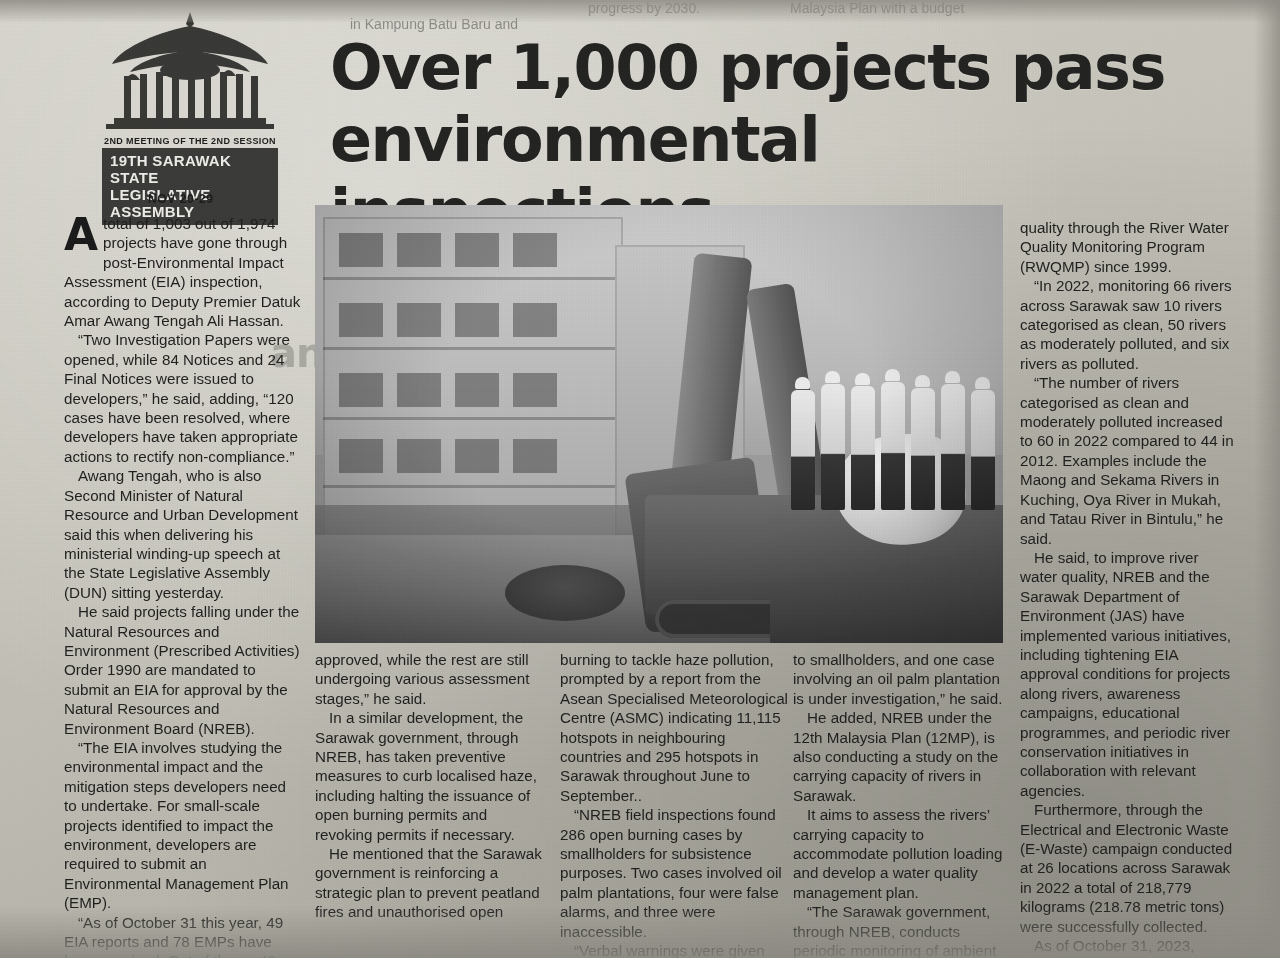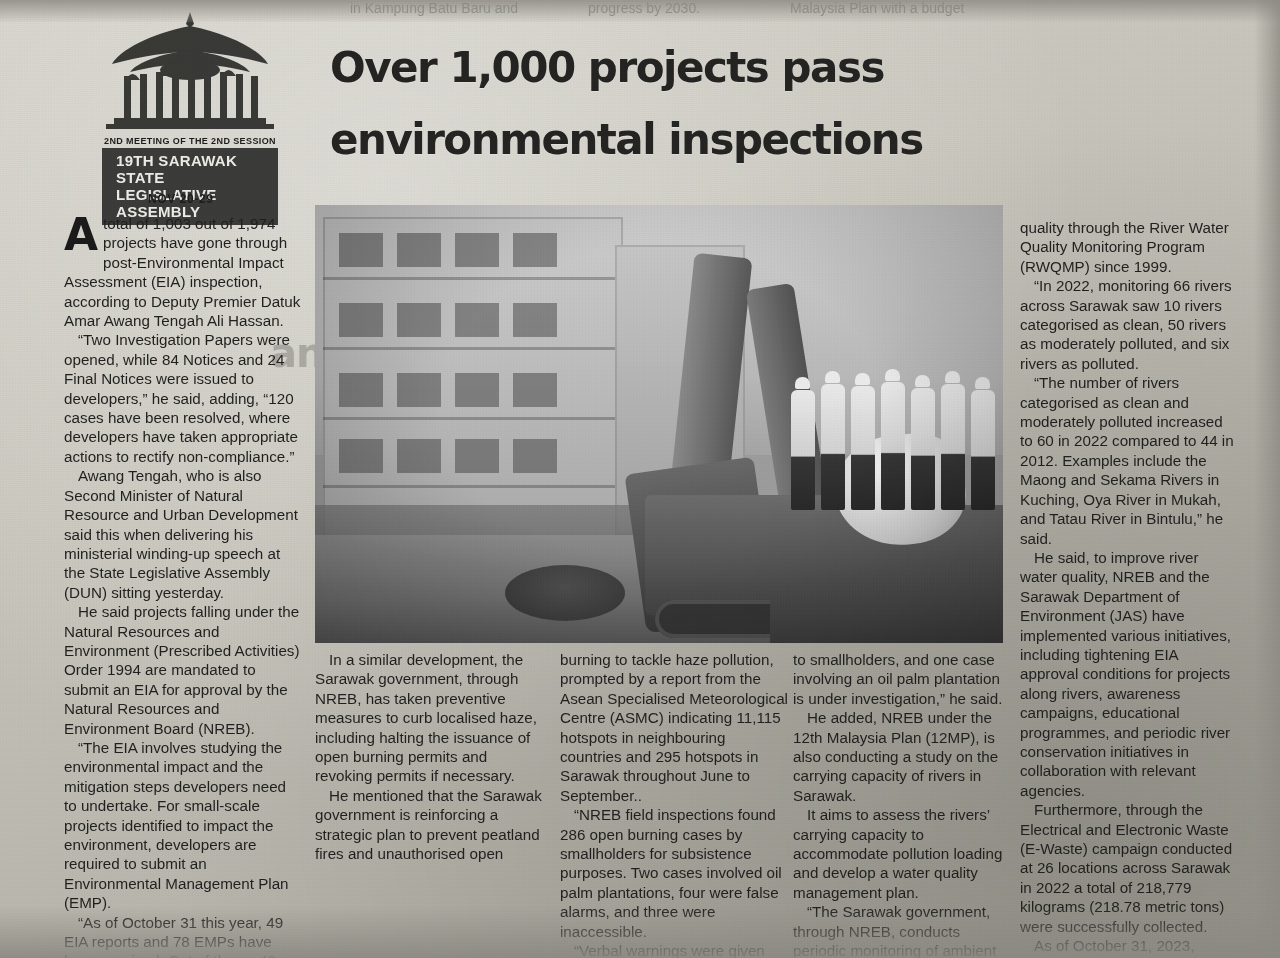--- a/index.html
+++ b/index.html
@@ -89,42 +89,42 @@
   #logo .ribbon2 {
     position: absolute;
     left: 24px; top: 138px;
     width: 176px;
     background: #3a3a38;
     color: #ecebe6;
     font-size: 15px;
     font-weight: bold;
     line-height: 17px;
     letter-spacing: 0.3px;
-    padding: 4px 6px 5px 14px;
+    padding: 4px 6px 5px 8px;
     box-sizing: border-box;
     text-align: left;
   }
   #logo .ribbon3 {
     position: absolute;
     left: 70px; top: 182px;
     font-size: 12px;
     font-weight: bold;
     color: #1c1c1c;
     letter-spacing: 0.6px;
   }
 
   
   #headline {
     position: absolute;
     left: 330px;
     top: 32px;
     width: 880px;
     font-family: "DejaVu Sans", sans-serif;
     font-weight: bold;
-    font-size: 42px;
+    font-size: 62px;
     line-height: 72px;
     letter-spacing: -1.5px;
     color: #232322;
     text-shadow: 0 1px 0 rgba(255,255,255,0.25);
   }
   #headline .l1 { display:block; }
   #headline .l2 { display:block; }
 
   
   #photo {
@@ -264,21 +264,21 @@
   #col3 { left: 560px; top: 650px; width: 228px; }
   #col4 { left: 793px; top: 650px; width: 215px; }
   #col5 { left: 1020px; top: 218px; width: 215px; }
 </style>
 </head>
 <body>
 
 <div id="page">
   <div id="paper"></div>
 
-  <div class="bleed" style="left:350px; top:0px;">in Kampung Batu Baru and</div>
+  <div class="bleed" style="left:350px; top:16px;">in Kampung Batu Baru and</div>
   <div class="bleed" style="left:588px; top:0px;">progress by 2030.</div>
   <div class="bleed" style="left:790px; top:0px;">Malaysia Plan with a budget</div>
 
   <div id="logo">
     <svg class="emblem" viewBox="0 0 200 128">
       <g fill="#2b2b29" opacity="0.92">
 
         <path d="M100 2 L104 14 L100 18 L96 14 Z"></path>
         <path d="M100 16 C60 24 30 40 22 54 C52 46 78 42 100 42 C122 42 148 46 178 54 C170 40 140 24 100 16 Z"></path>
         <path d="M100 40 C70 44 48 52 40 62 C64 56 84 54 100 54 C116 54 136 56 160 62 C152 52 130 44 100 40 Z"></path>
@@ -377,26 +377,27 @@
     </div>
     <div class="ph-vignette"></div>
   </div>
 
   <div class="col" id="col1">
     <p class="noind">
       <span class="dropcap">A</span><span>total of 1,003 out of 1,974 projects have gone through post-Environmental Impact Assessment (EIA) inspection, according to Deputy Premier Datuk Amar Awang Tengah Ali Hassan.</span>
     </p>
     <p>“Two Investigation Papers were opened, while 84 Notices and 24 Final Notices were issued to developers,” he said, adding, “120 cases have been resolved, where developers have taken appropriate actions to rectify non-compliance.”</p>
     <p>Awang Tengah, who is also Second Minister of Natural Resource and Urban Development said this when delivering his ministerial winding-up speech at the State Legislative Assembly (DUN) sitting yesterday.</p>
-    <p>He said projects falling under the Natural Resources and Environment (Prescribed Activities) Order 1994 are mandated to submit an EIA for approval by the Natural Resources and Environment Board (NREB).</p>
+    <p>He said projects falling under the Natural Resources and Environment (Prescribed Activities) Order 1990 are mandated to submit an EIA for approval by the Natural Resources and Environment Board (NREB).</p>
     <p>“The EIA involves studying the environmental impact and the mitigation steps developers need to undertake. For small-scale projects identified to impact the environment, developers are required to submit an Environmental Management Plan (EMP).</p>
     <p>“As of October 31 this year, 49 EIA reports and 78 EMPs have been received. Out of these, 48 EIA reports and 72 EMPs have been</p>
   </div>
 
   <div class="col" id="col2">
+    <p class="noind">approved, while the rest are still undergoing various assessment stages,” he said.</p>
     <p>In a similar development, the Sarawak government, through NREB, has taken preventive measures to curb localised haze, including halting the issuance of open burning permits and revoking permits if necessary.</p>
     <p>He mentioned that the Sarawak government is reinforcing a strategic plan to prevent peatland fires and unauthorised open</p>
   </div>
 
   <div class="col" id="col3">
     <p class="noind">burning to tackle haze pollution, prompted by a report from the Asean Specialised Meteorological Centre (ASMC) indicating 11,115 hotspots in neighbouring countries and 295 hotspots in Sarawak throughout June to September..</p>
     <p>“NREB field inspections found 286 open burning cases by smallholders for subsistence purposes. Two cases involved oil palm plantations, four were false alarms, and three were inaccessible.</p>
     <p>“Verbal warnings were given</p>
   </div>
 

